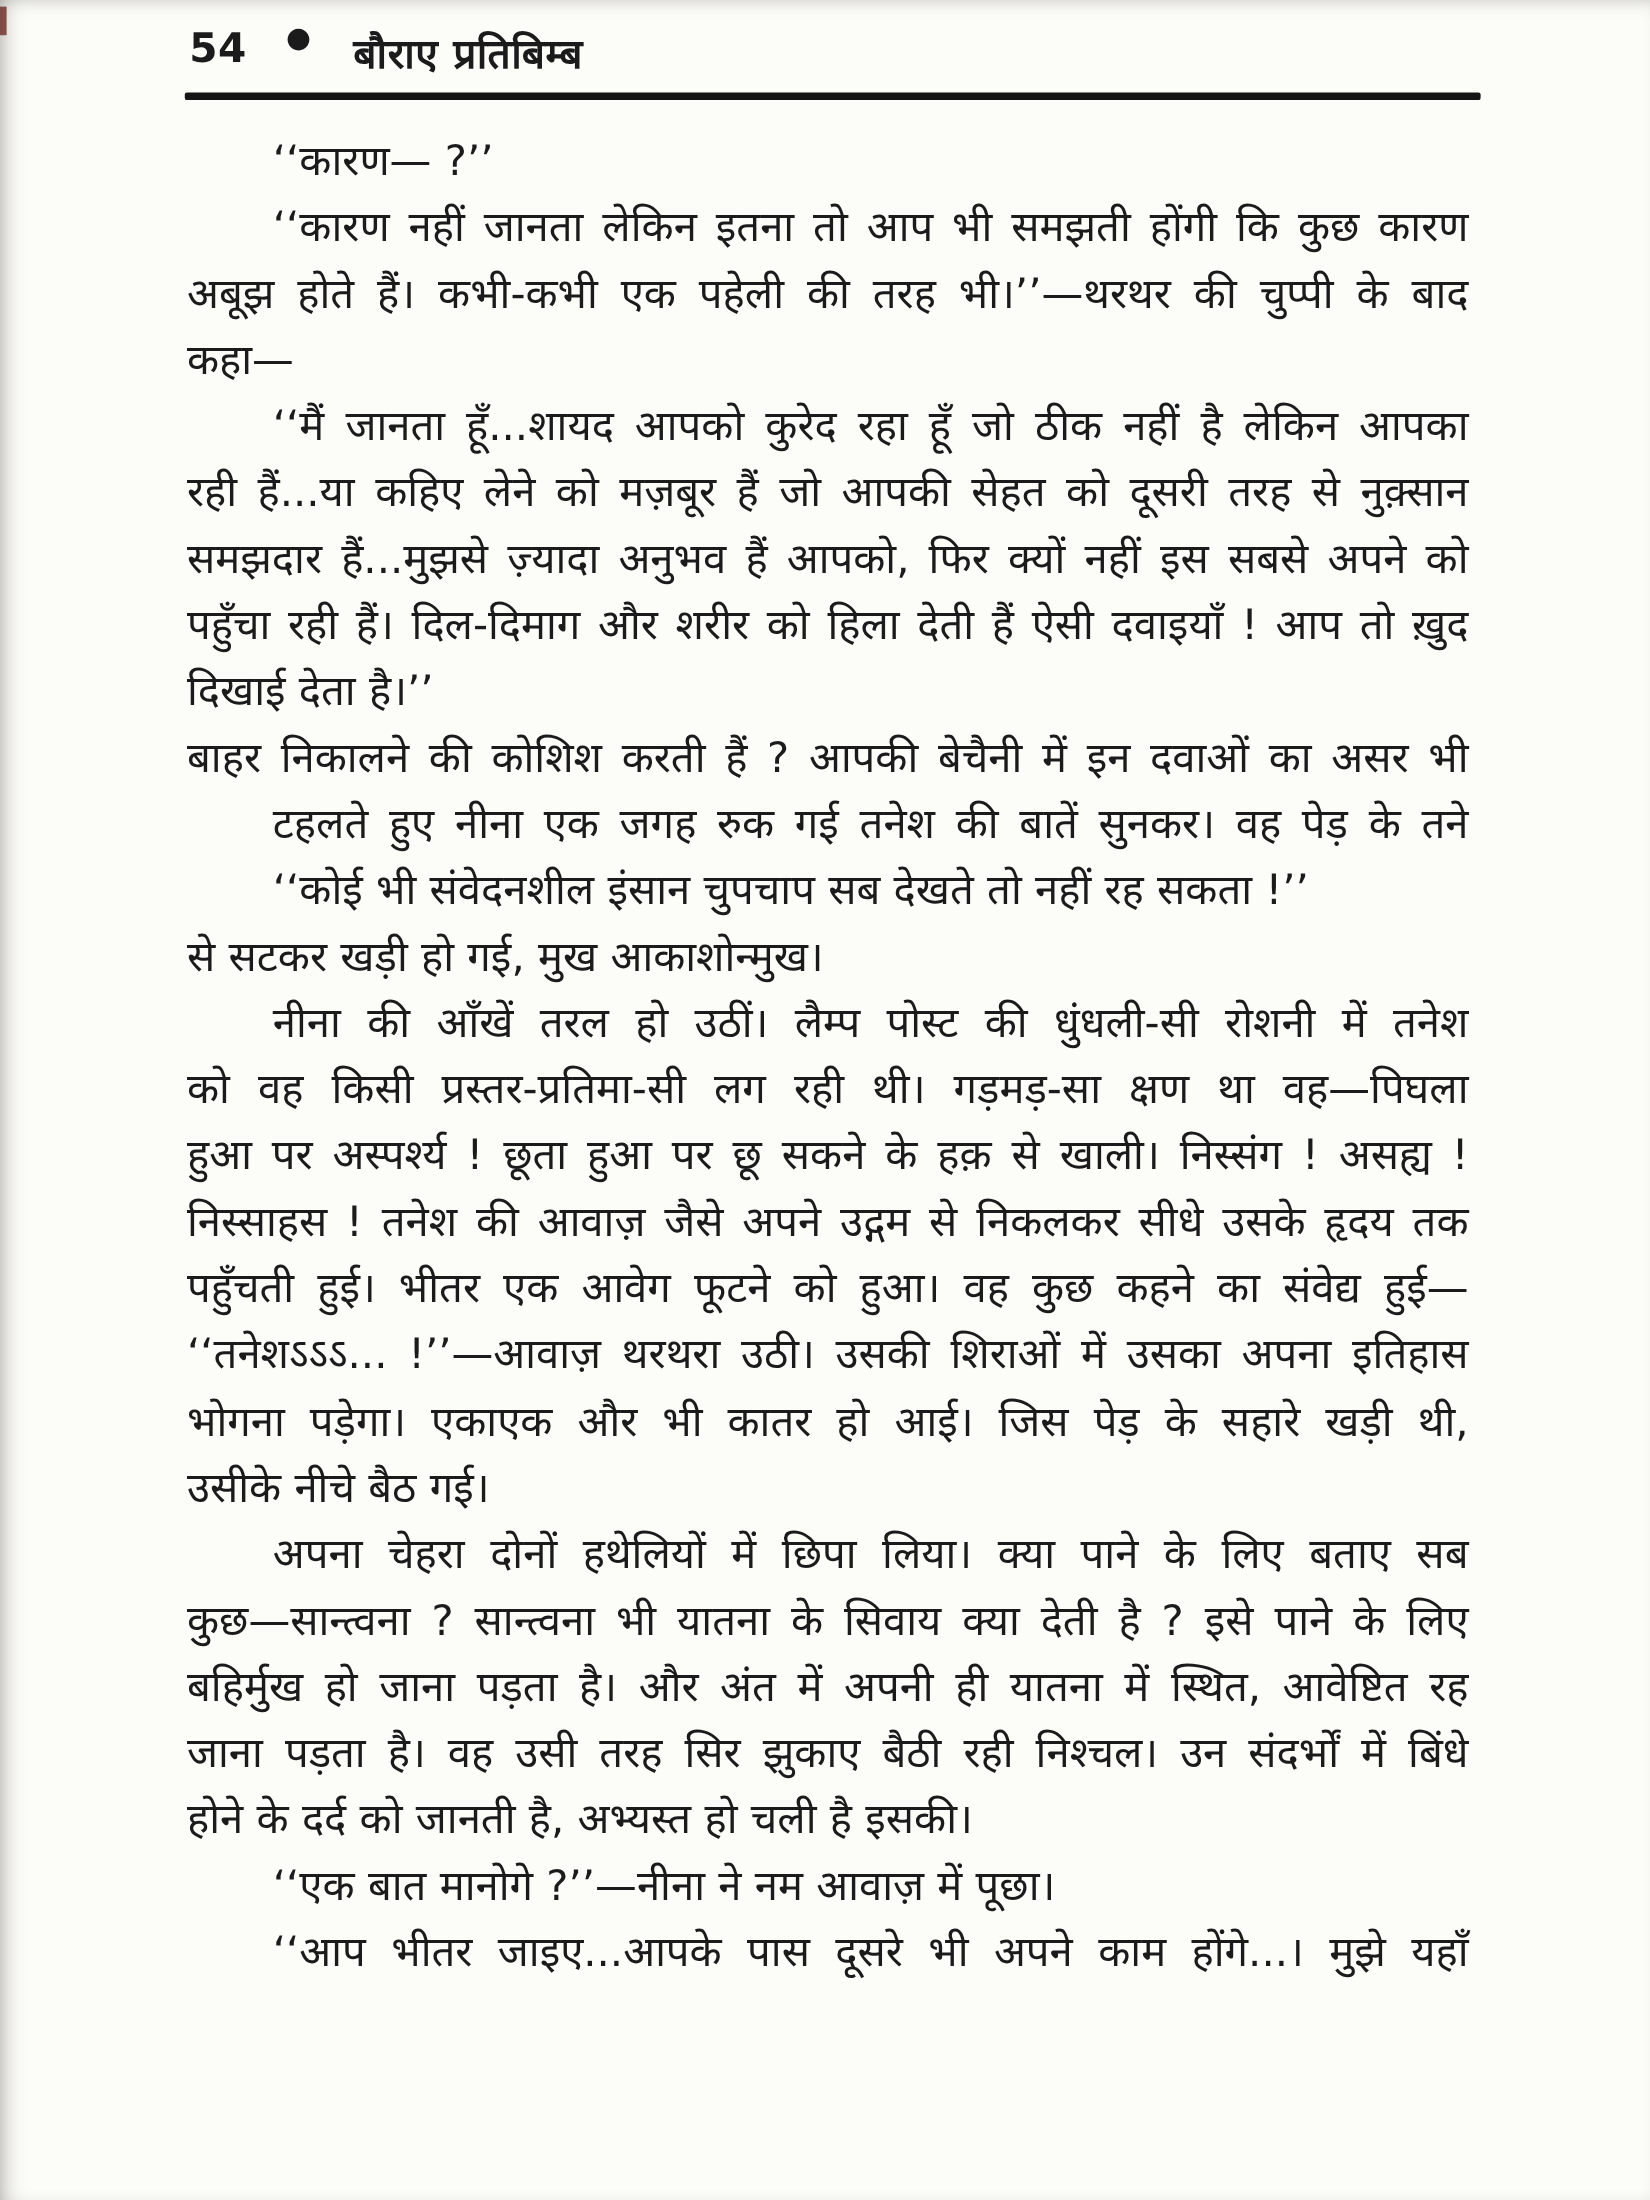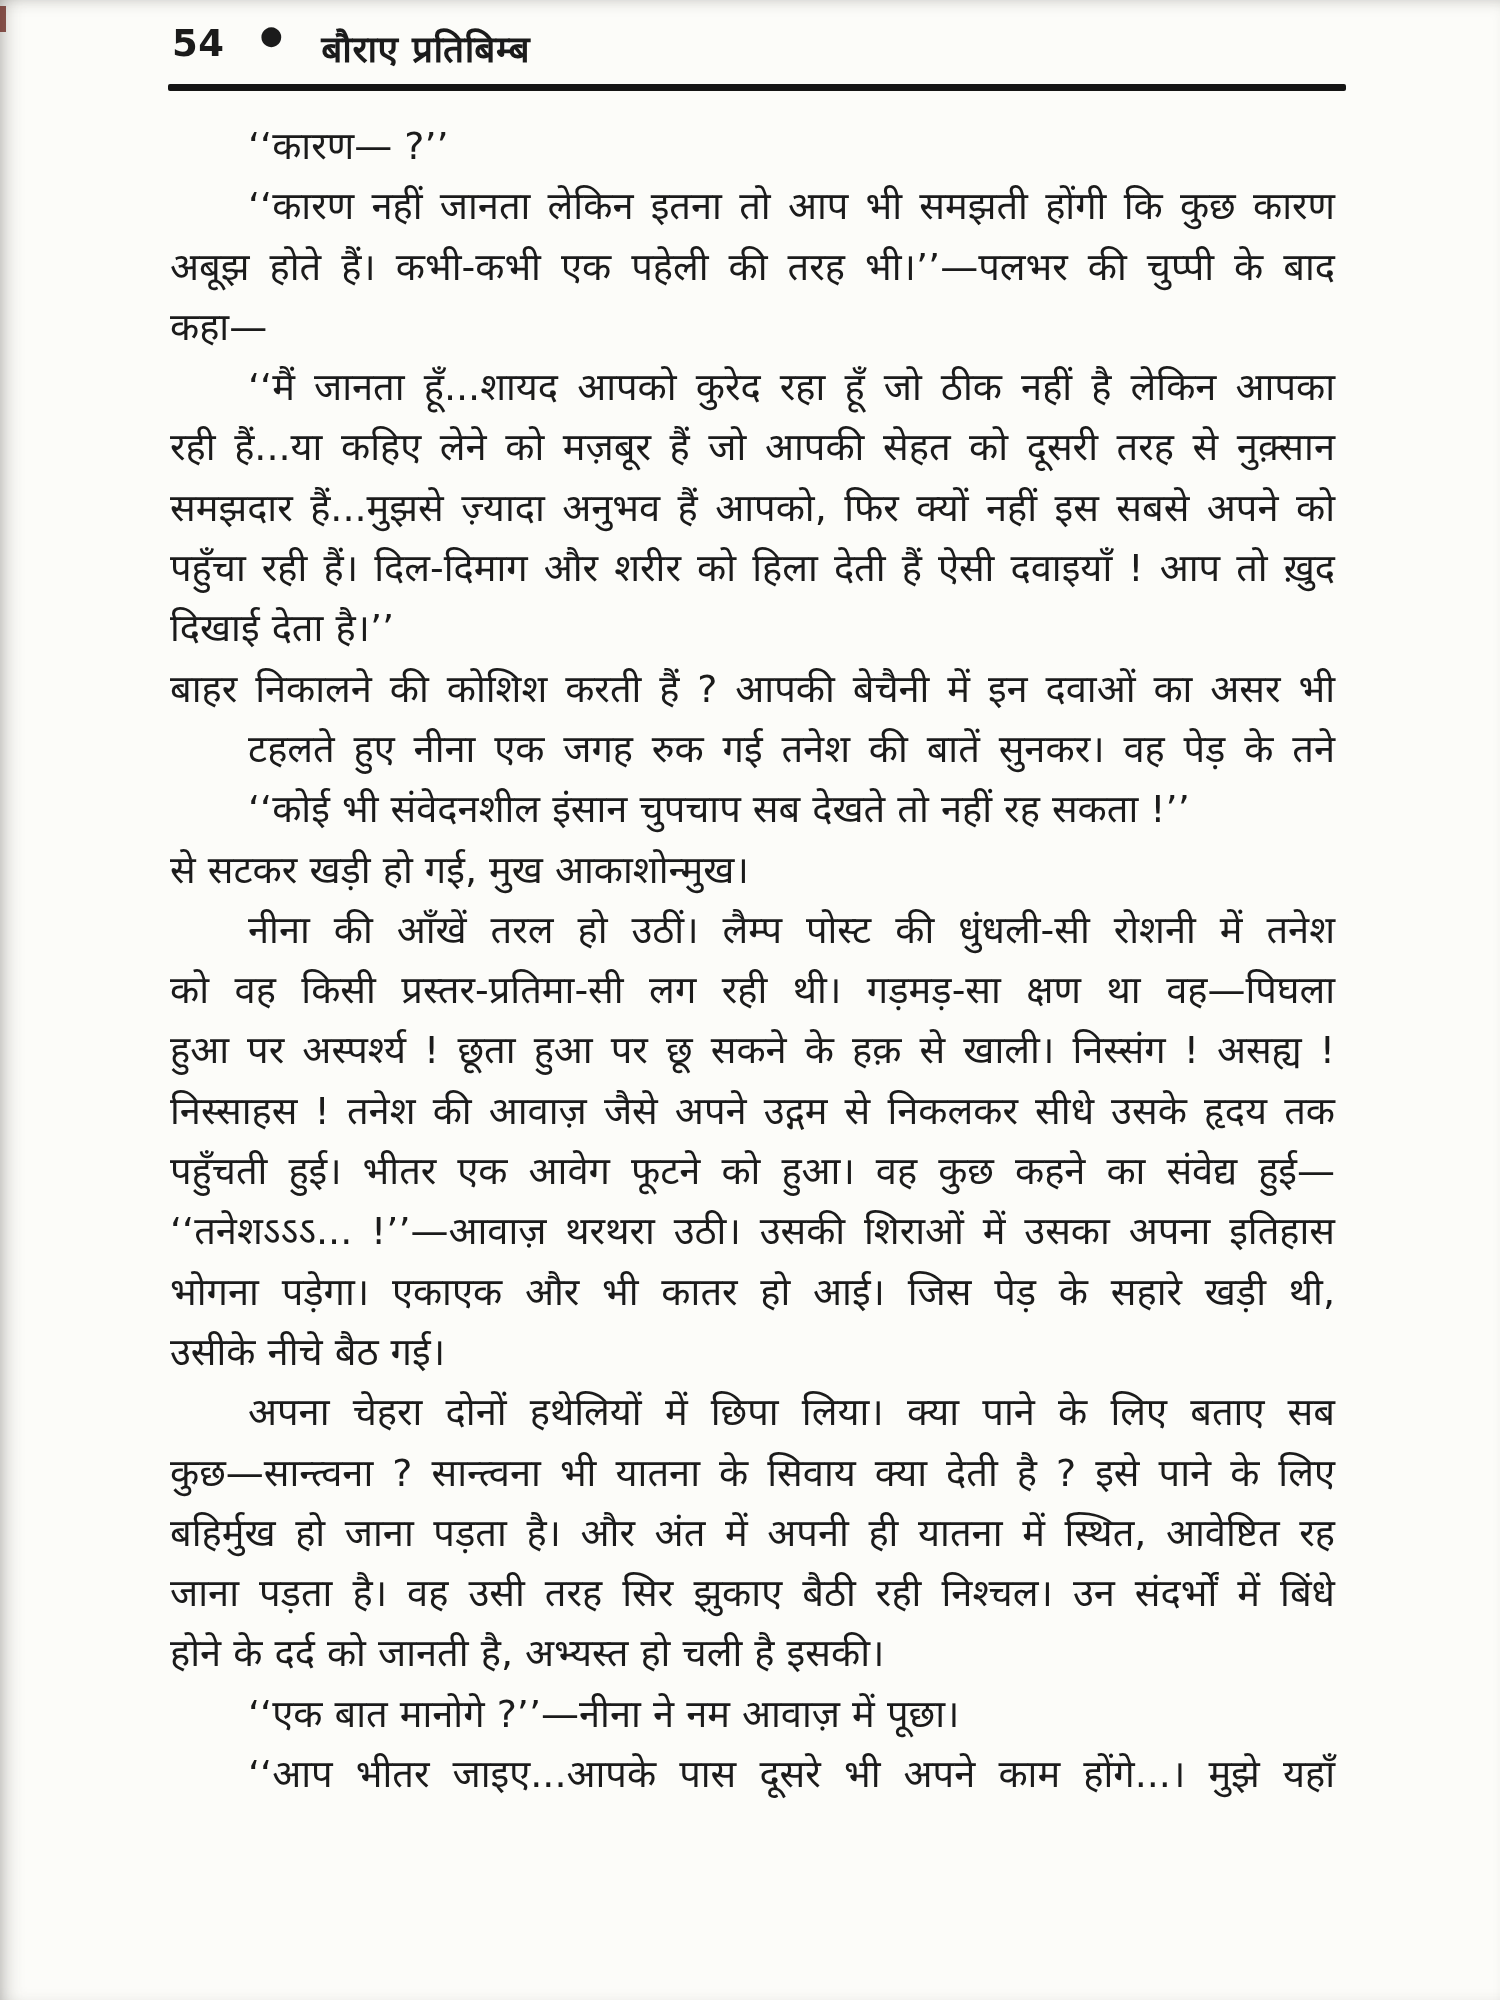--- a/index.html
+++ b/index.html
@@ -61,21 +61,21 @@
     <span class="page-number">54</span>
     <span class="bullet">●</span>
     <span class="book-title">बौराए प्रतिबिम्ब</span>
   </div>
 
   <div class="header-rule"></div>
 
   <div class="body-text" id="body-text">
       <div class="line indent">‘‘कारण— ?’’</div>
       <div class="line indent fill">‘‘कारण नहीं जानता लेकिन इतना तो आप भी समझती होंगी कि कुछ कारण</div>
-      <div class="line fill">अबूझ होते हैं। कभी-कभी एक पहेली की तरह भी।’’—पलभर की चुप्पी के बाद</div>
+      <div class="line fill">अबूझ होते हैं। कभी-कभी एक पहेली की तरह भी।’’—थरथर की चुप्पी के बाद</div>
       <div class="line">कहा—</div>
       <div class="line indent fill">‘‘मैं जानता हूँ...शायद आपको कुरेद रहा हूँ जो ठीक नहीं है लेकिन आपका</div>
       <div class="line fill">रही हैं...या कहिए लेने को मज़बूर हैं जो आपकी सेहत को दूसरी तरह से नुक़्सान</div>
       <div class="line fill">समझदार हैं...मुझसे ज़्यादा अनुभव हैं आपको, फिर क्यों नहीं इस सबसे अपने को</div>
       <div class="line fill">पहुँचा रही हैं। दिल-दिमाग और शरीर को हिला देती हैं ऐसी दवाइयाँ ! आप तो ख़ुद</div>
       <div class="line">दिखाई देता है।’’</div>
       <div class="line fill">बाहर निकालने की कोशिश करती हैं ? आपकी बेचैनी में इन दवाओं का असर भी</div>
       <div class="line indent fill">टहलते हुए नीना एक जगह रुक गई तनेश की बातें सुनकर। वह पेड़ के तने</div>
       <div class="line indent">‘‘कोई भी संवेदनशील इंसान चुपचाप सब देखते तो नहीं रह सकता !’’</div>
       <div class="line">से सटकर खड़ी हो गई, मुख आकाशोन्मुख।</div>

